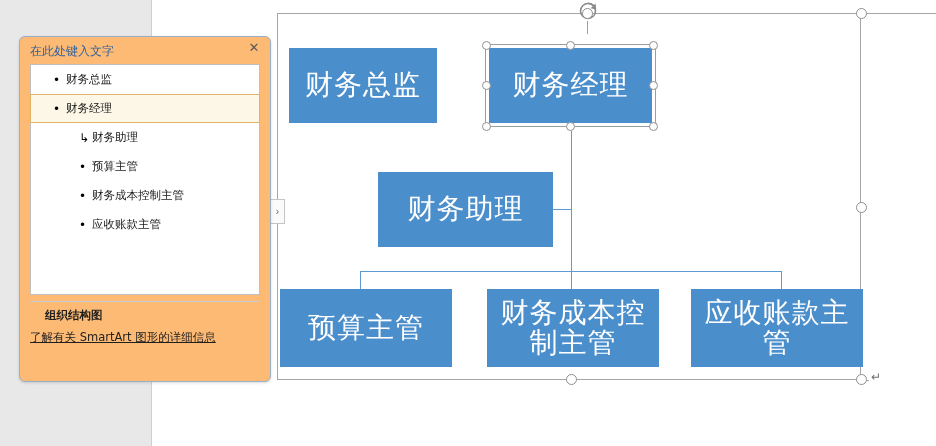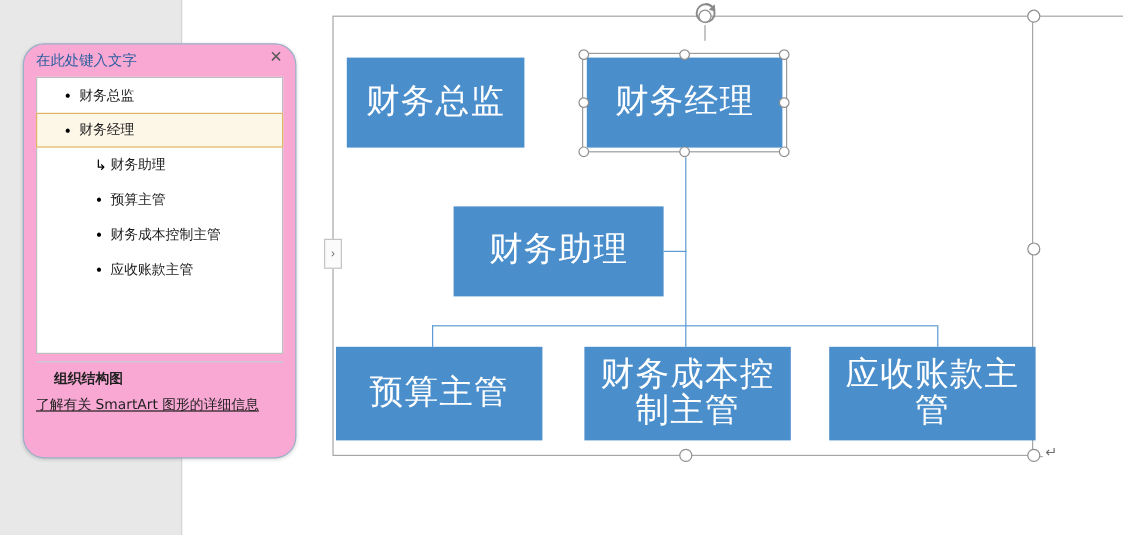--- a/index.html
+++ b/index.html
@@ -144,25 +144,25 @@
     font-family: "Liberation Sans", sans-serif;
     font-size: 12px;
     color: #6e6e6e;
   }
 
   
   .text-pane {
     position: absolute;
     left: 19px;
     top: 36px;
-    width: 228px;
+    width: 252px;
     height: 346px;
-    background: #f9a8d4;
+    background: #fdba74;
     border: 1px solid #9aafc8;
-    border-radius: 18px;
+    border-radius: 6px;
     box-sizing: border-box;
     box-shadow: 0 1px 3px rgba(0,0,0,0.14);
     z-index: 60;
     overflow: hidden;
   }
   .tp-header {
     position: relative;
     height: 24px;
     padding: 4px 8px 0 10px;
     box-sizing: border-box;

